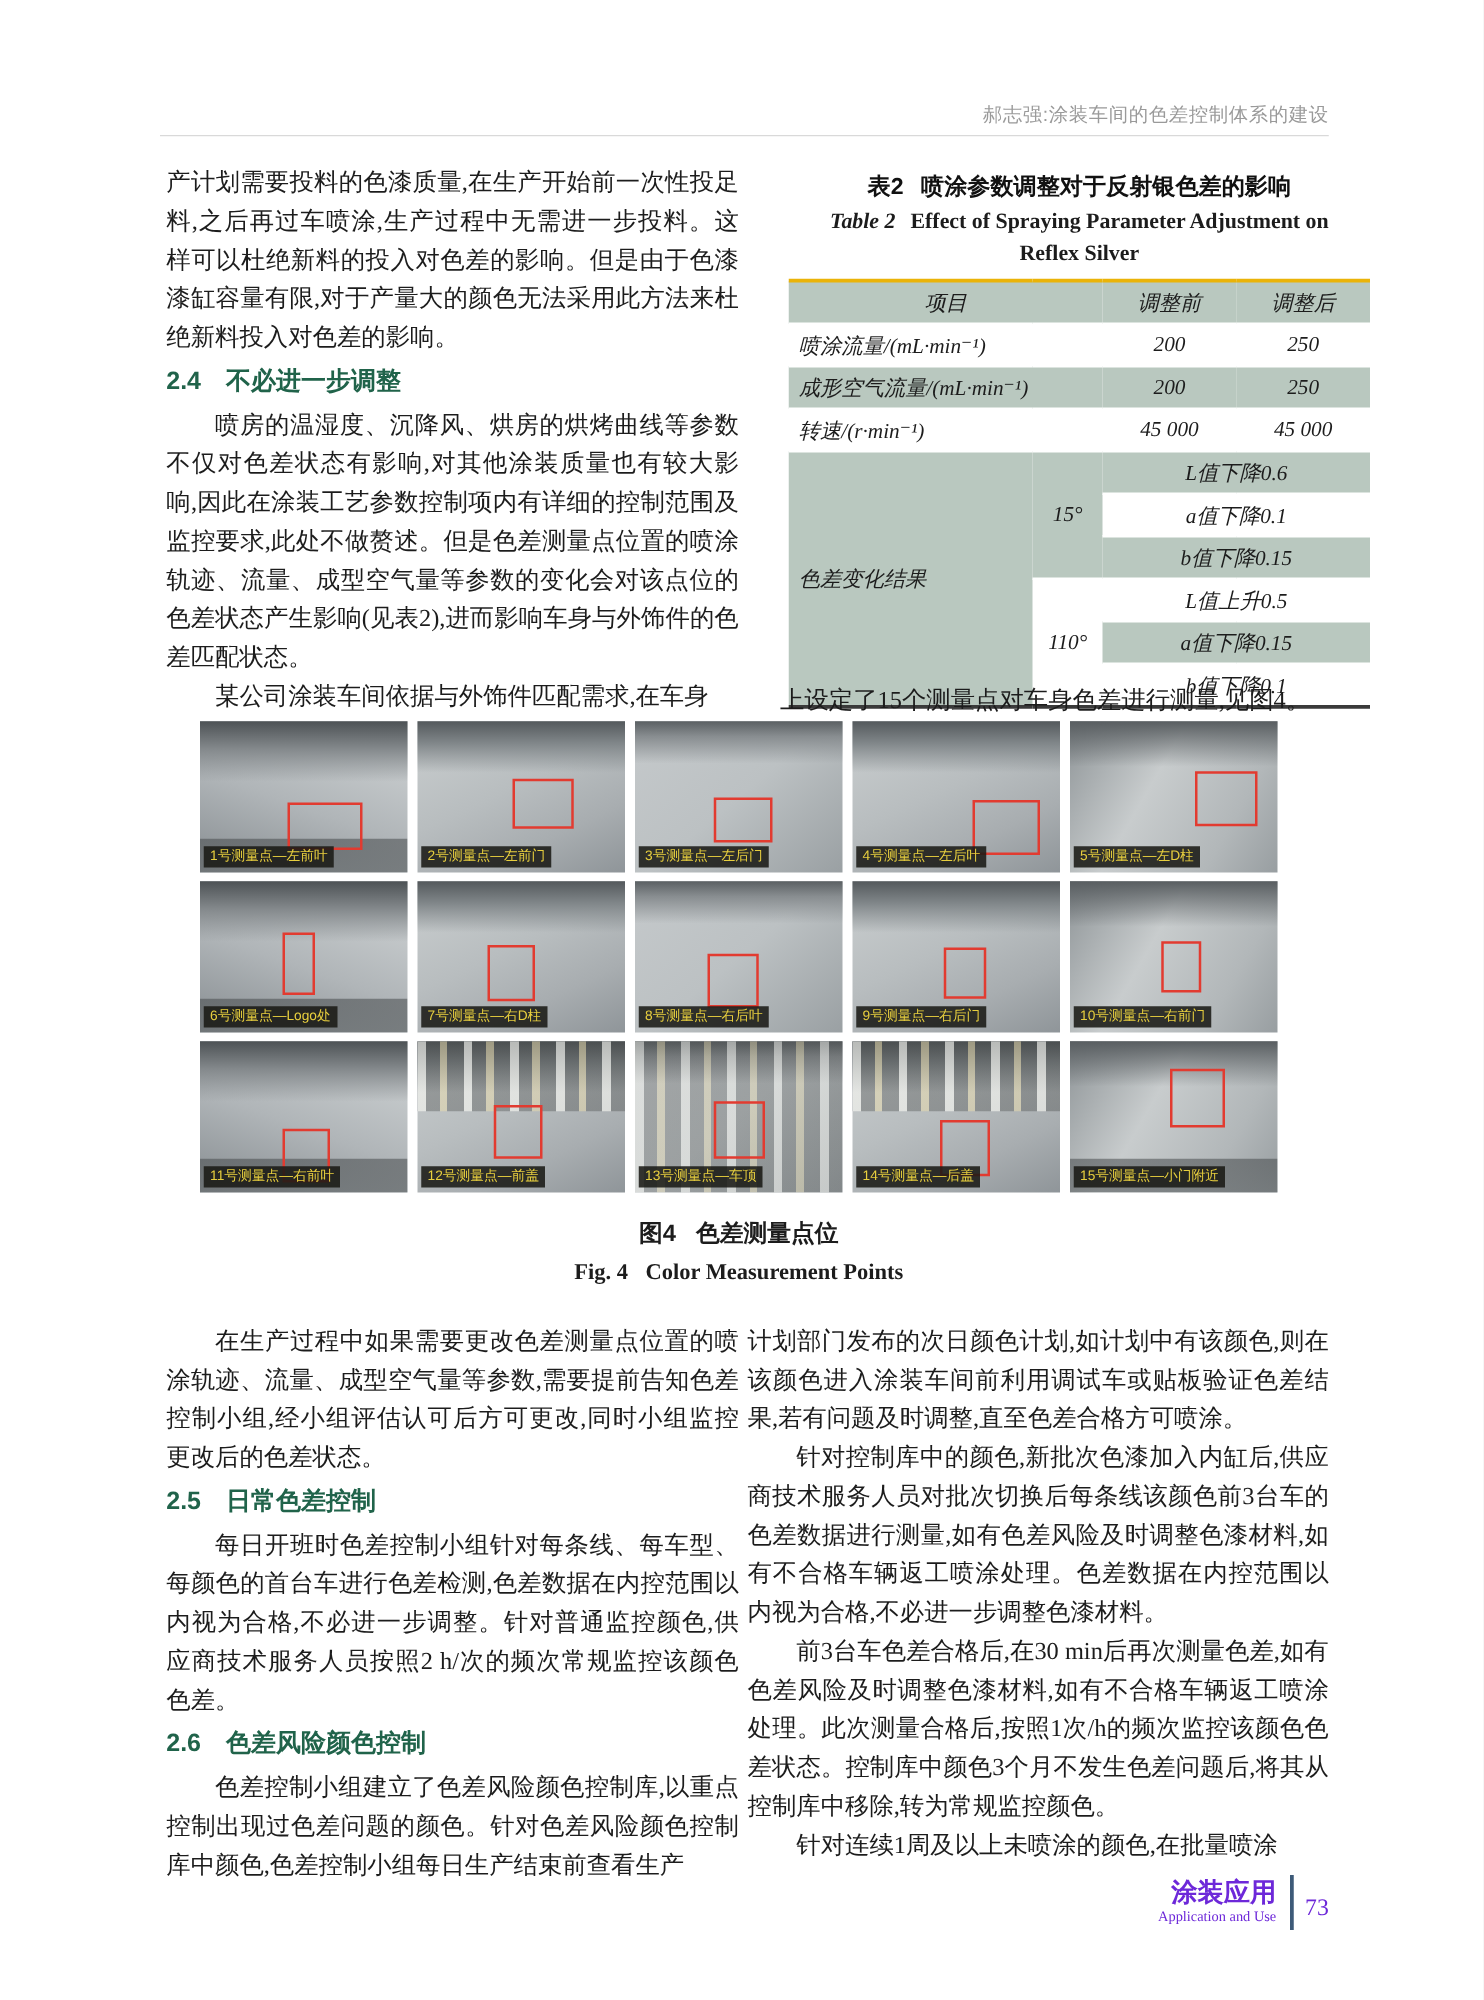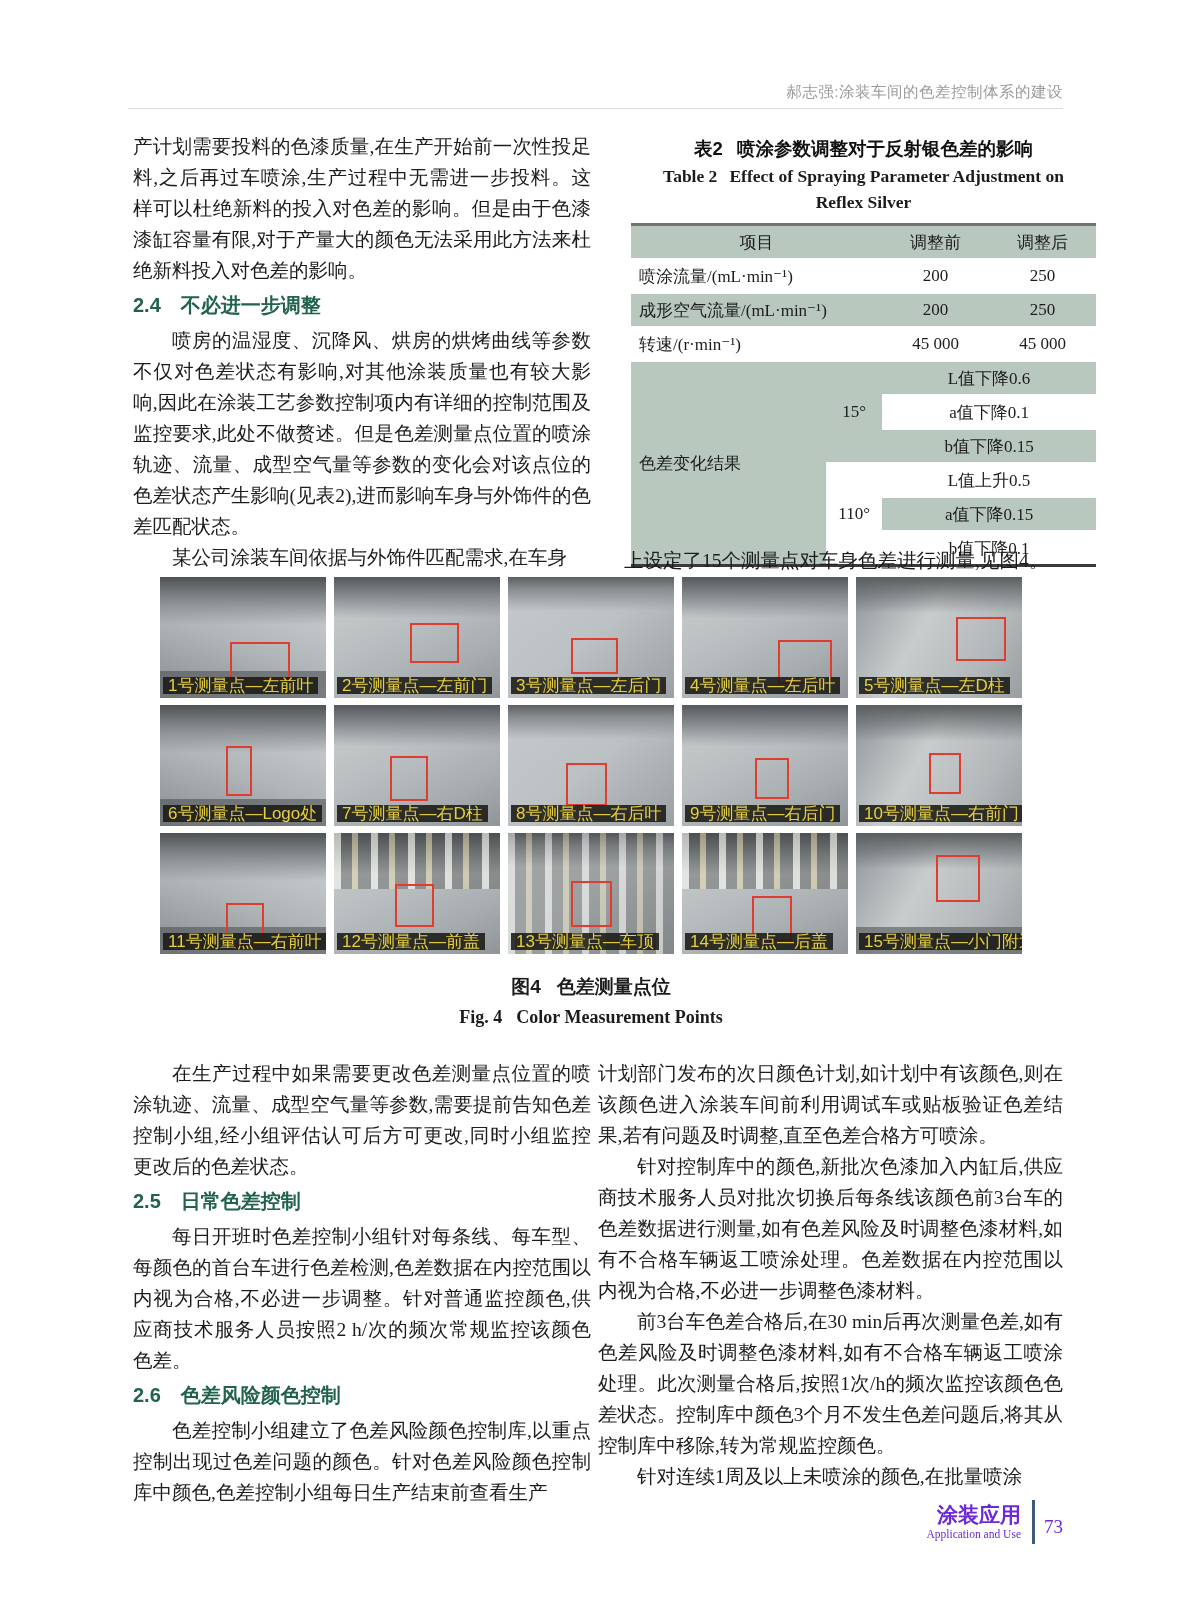--- a/index.html
+++ b/index.html
@@ -31,26 +31,26 @@
   .col-left-top  { position:absolute; top:131px; left:133px; width:458px; }
   .col-right-top { position:absolute; top:136px; left:598px; width:465px;margin-left:33px; }
   .rt-p { position:absolute; top:517px; left:624px; width:465px;margin-top:28px; }
 
   
   .tcap-zh { text-align:center; font-family:"Liberation Sans","DejaVu Sans",sans-serif;
              font-weight:bold; font-size:18.5px; color:#111; }
   .tcap-zh .lbl { margin-right:14px; }
   .tcap-en { text-align:center; font-weight:bold; font-size:17.5px; margin-top:5px;
              font-family:"Liberation Serif","DejaVu Serif",serif; }
-  .tcap-en .lbl { margin-right:12px; }
+  .tcap-en .lbl { margin-right:12px;font-style:italic; }
 
   
   table.t2 { width:100%; border-collapse:collapse; margin-top:10px;
-             border-top:3px solid #737373; border-bottom:3px solid #3a3a3a;
-             font-size:17px; }
+             border-top:3px solid #eab308; border-bottom:3px solid #3a3a3a;
+             font-size:17px;font-style:italic; }
   .t2 th, .t2 td { padding:3px 5px; font-weight:normal; height:26px; }
   .t2 td, .t2 th { border-top:2px solid #ffffff; }
   .g { background:#b9c8bf; }
   .cen { text-align:center; }
   .lft { text-align:left; padding-left:8px !important; }
 
   
   .figure { position:absolute; top:577px; left:160px; width:862px; }
   .pgrid { display:grid; grid-template-columns:repeat(5,1fr); gap:7px 8px; }
   .photo { position:relative; height:121px; overflow:hidden;
@@ -69,21 +69,21 @@
   .photo .floor { position:absolute; left:0; right:0; bottom:0; height:22%;
                   background:linear-gradient(to bottom, rgba(70,74,76,.55), rgba(105,110,112,.75)); }
   .lights::after { content:""; position:absolute; left:0; right:0; top:0; height:46%; z-index:1;
                    background:repeating-linear-gradient(90deg,
                      rgba(250,250,244,.60) 0 7px, rgba(55,57,55,.32) 7px 18px,
                      rgba(236,221,170,.48) 18px 24px, rgba(55,57,55,.32) 24px 37px); }
   .lights-full::after { height:100%; opacity:.75; }
   .mark { position:absolute; border:2px solid #e23b30; z-index:3; }
   .plabel { position:absolute; left:3px; bottom:4px; z-index:4;
             background:rgba(26,26,22,.88); color:#e8cf3e;
-            font-size:17px; line-height:15px; padding:1px 5px;
+            font-size:11px; line-height:15px; padding:1px 5px;
             font-family:"Liberation Sans","DejaVu Sans",sans-serif; white-space:nowrap; }
   .fig-cap-zh { margin-top:20px; text-align:center; font-weight:bold; font-size:19px;
                 font-family:"Liberation Sans","DejaVu Sans",sans-serif; }
   .fig-cap-zh .lbl { margin-right:16px; }
   .fig-cap-en { margin-top:7px; text-align:center; font-weight:bold; font-size:18px; }
   .fig-cap-en .lbl { margin-right:14px; }
 
   .col-left-bottom  { position:absolute; top:1058px; left:133px; width:458px; }
   .col-right-bottom { position:absolute; top:1058px; left:598px; width:465px; }
 

